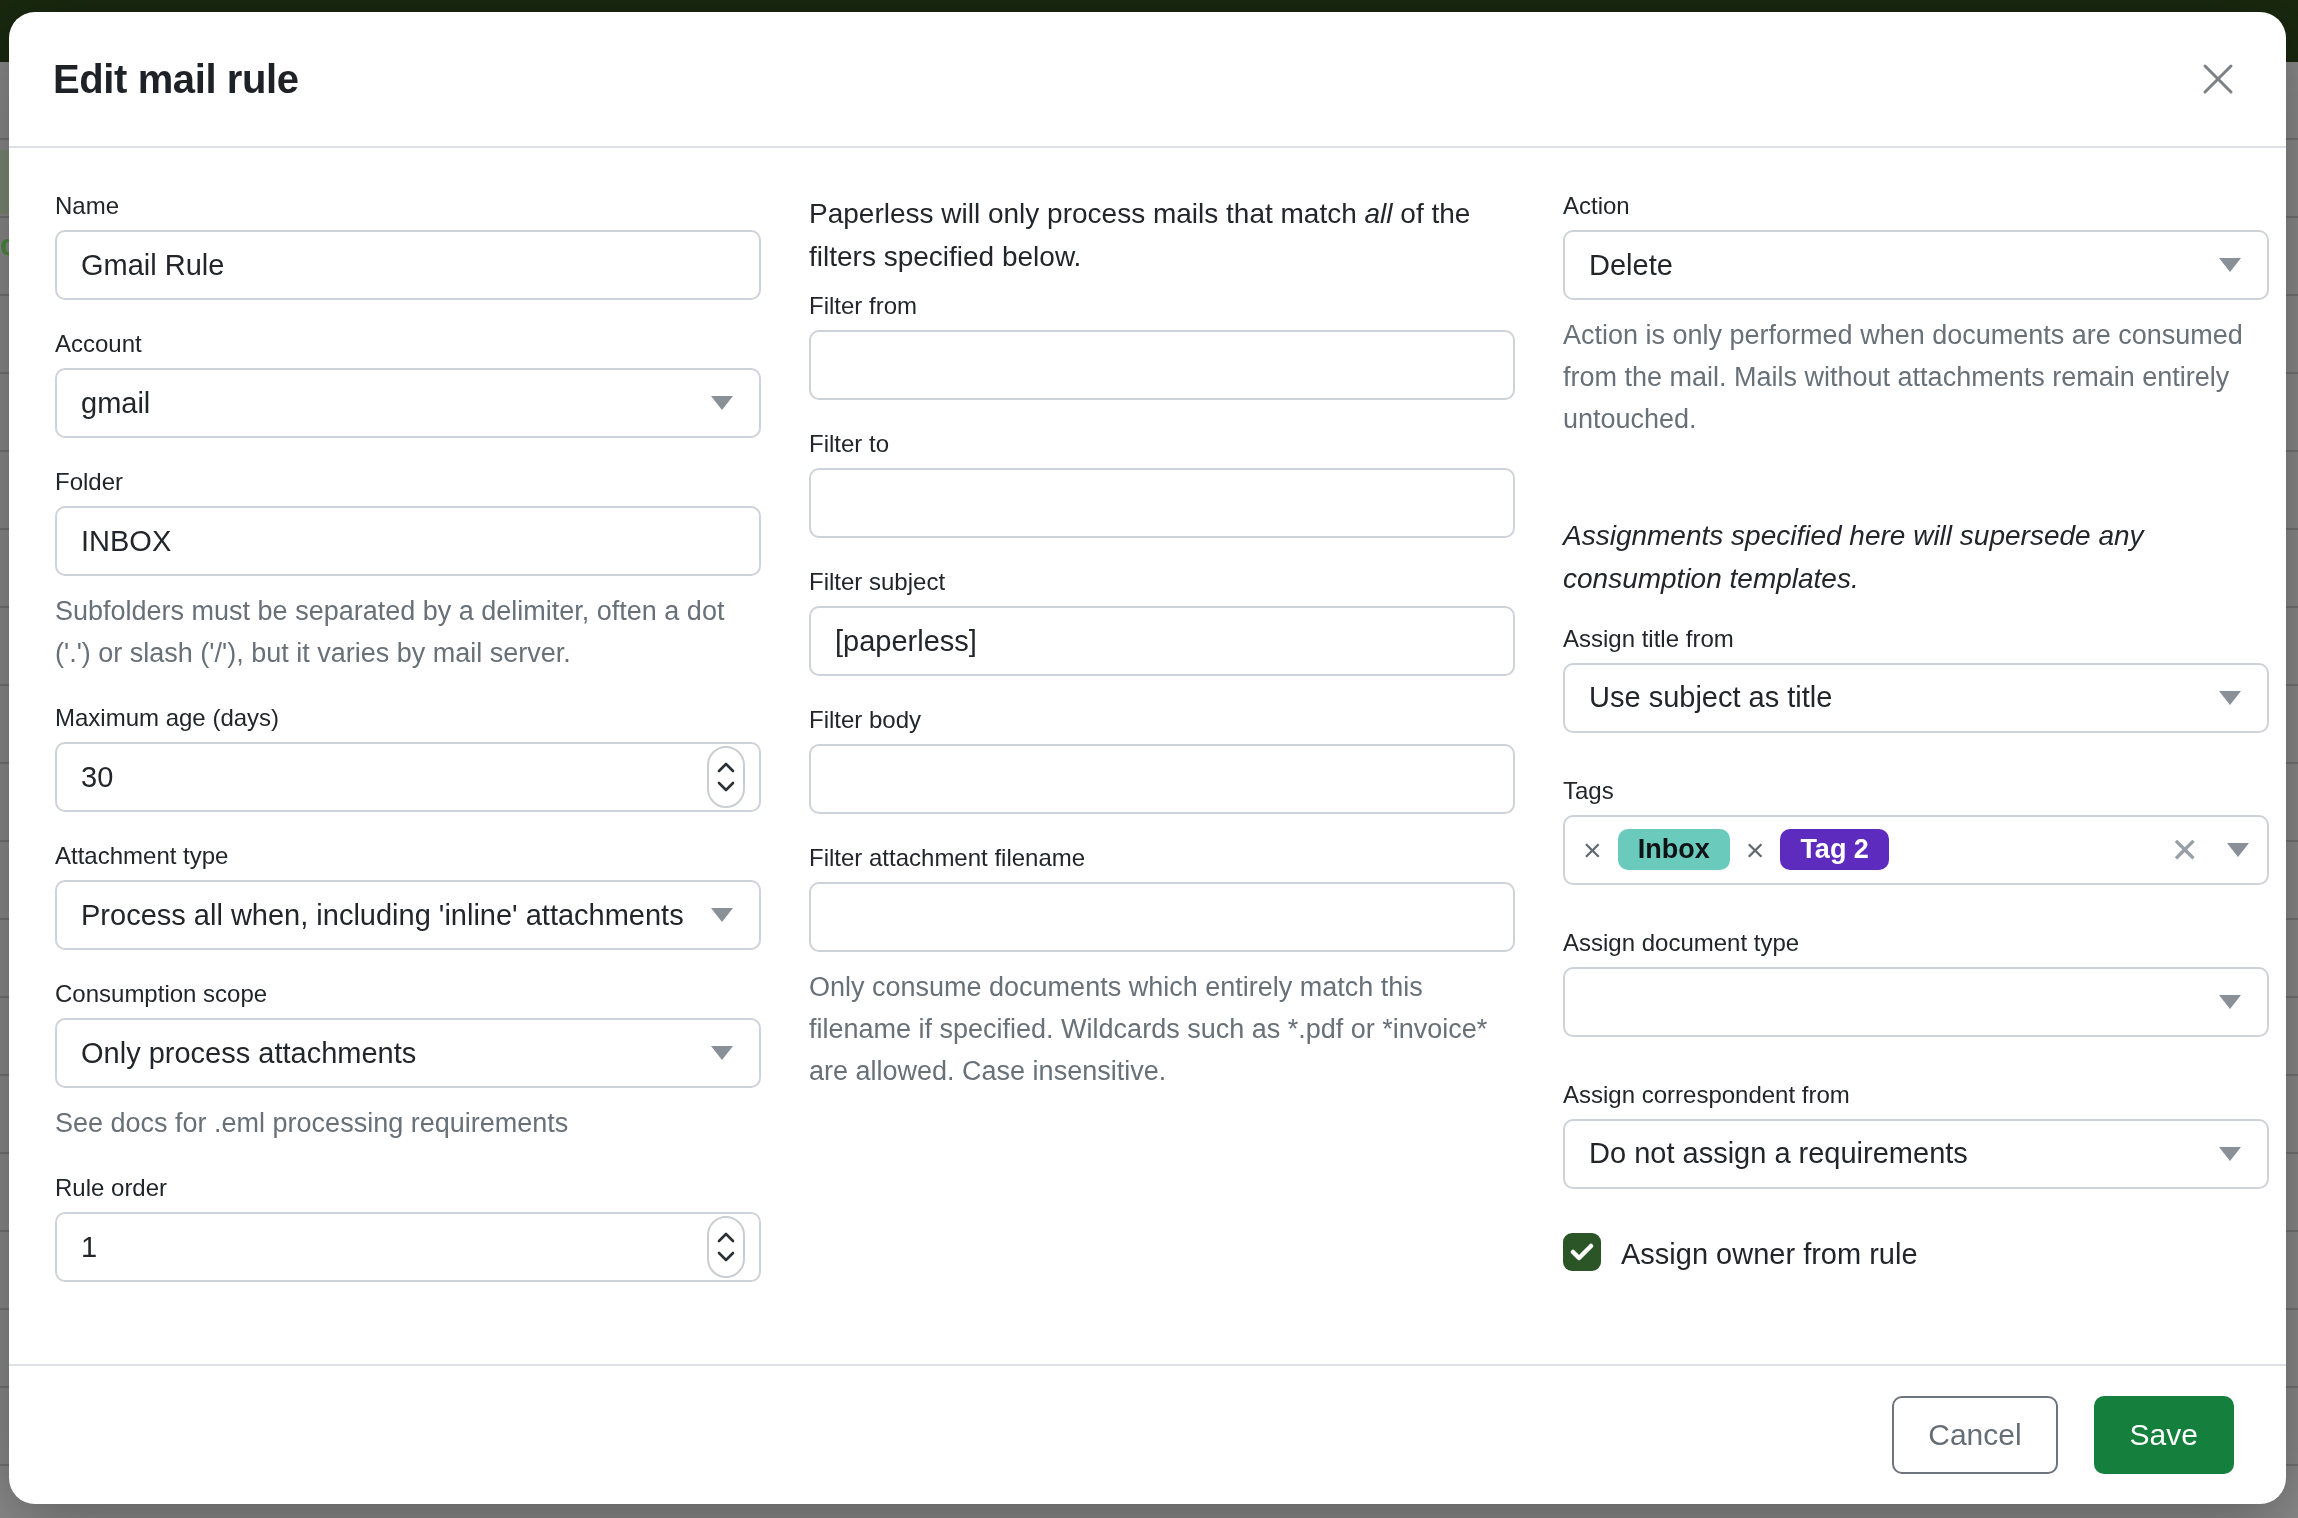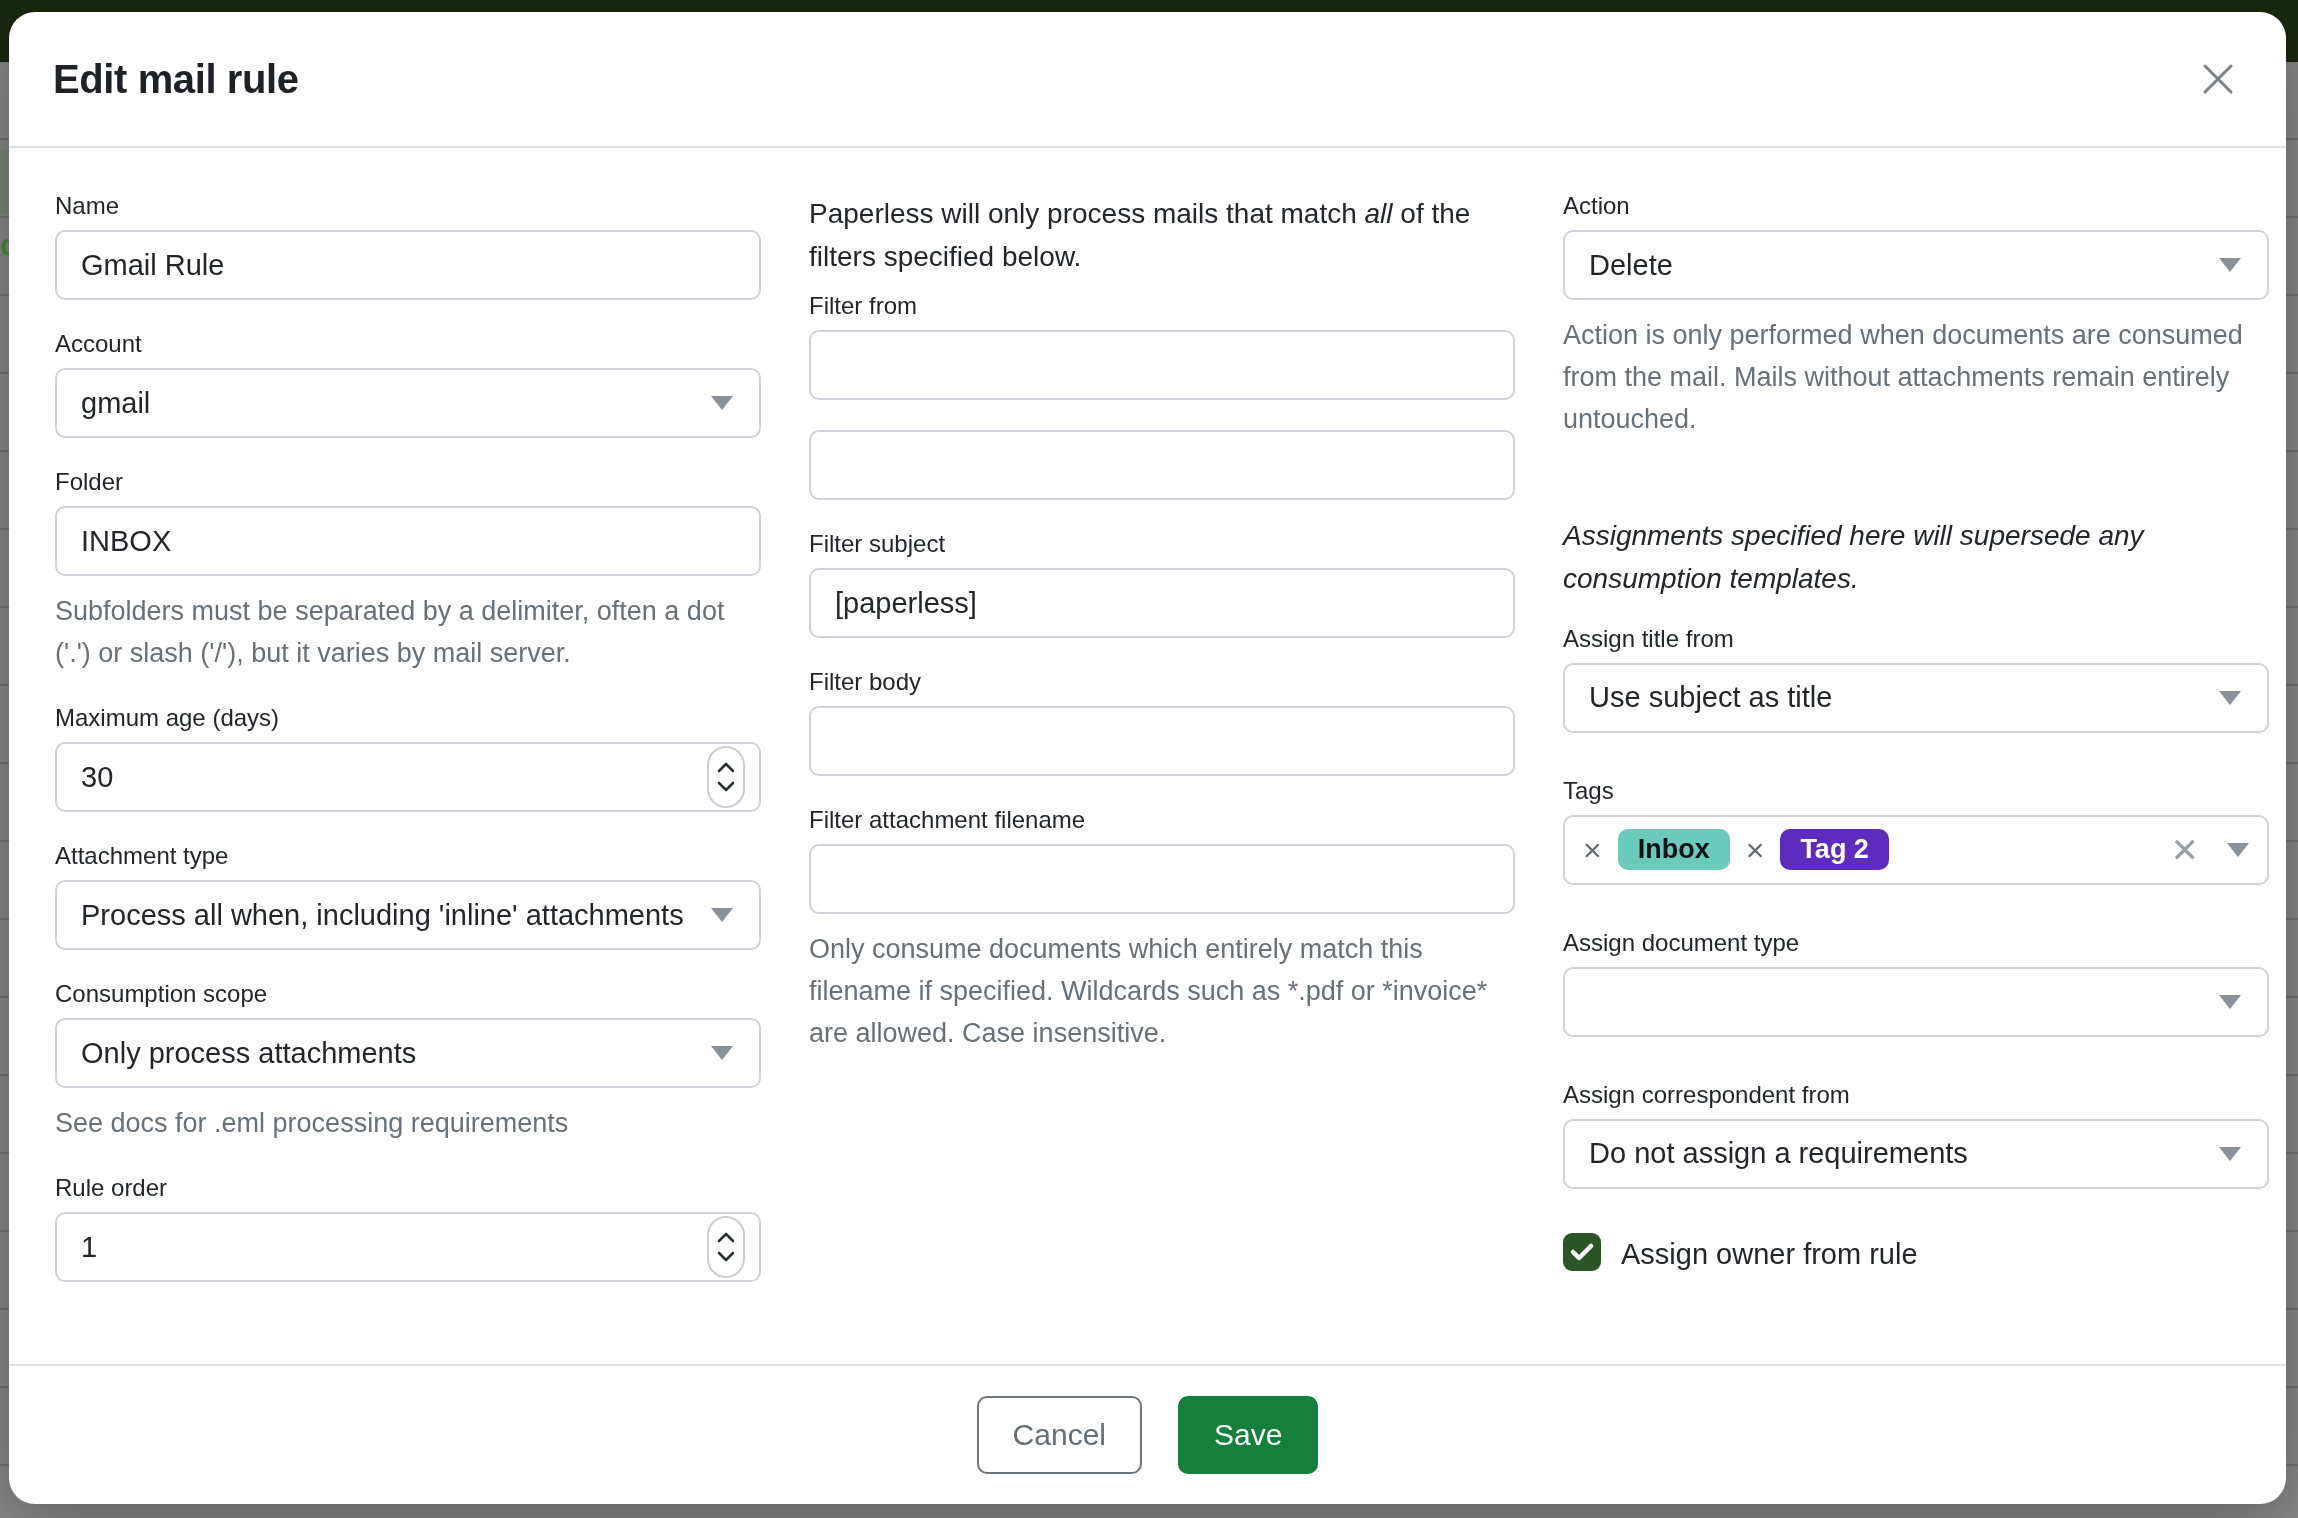--- a/index.html
+++ b/index.html
@@ -81,21 +81,21 @@
   .checkbox-row { display:flex; align-items:flex-end; margin-top:4px; }
   .checkbox {
     width:38px; height:38px; border-radius:9px; background:#2b5526;
     display:flex; align-items:center; justify-content:center; cursor:pointer; flex:0 0 auto;
   }
   .checkbox-label { margin-left:20px; font-size:29px; color:#22262b; }
 
   
   .modal-footer {
     flex:0 0 140px; border-top:2px solid #dde0e4;
-    display:flex; align-items:center; justify-content:center; gap:36px; padding:0 52px;
+    display:flex; align-items:center; justify-content:flex-end; gap:36px; padding:0 52px;
   }
   .btn { height:78px; border-radius:10px; font-size:30px; font-family:inherit; cursor:pointer; }
   .btn-cancel { padding:0 34px; background:#fff; border:2px solid #6d747c; color:#656d75; }
   .btn-save { padding:0 36px; background:#15803d; border:none; color:#fff; }
 </style>
 </head>
 <body>
 
 <div class="bg-topbar"></div>
 <div class="bg-side bg-side-left"></div>
@@ -193,20 +193,21 @@
       <p class="intro"><span>Paperless will only process mails that match </span><i>all</i><span> of the filters specified below.</span></p>
 
       <div class="field">
         <label class="field-label">Filter from</label>
         <div class="control">
           <span></span>
         </div>
       </div>
 
       <div class="field">
+        <label class="field-label">Filter to</label>
         <div class="control">
           <span></span>
         </div>
       </div>
 
       <div class="field">
         <label class="field-label">Filter subject</label>
         <div class="control">
           <span>[paperless]</span>
         </div>

